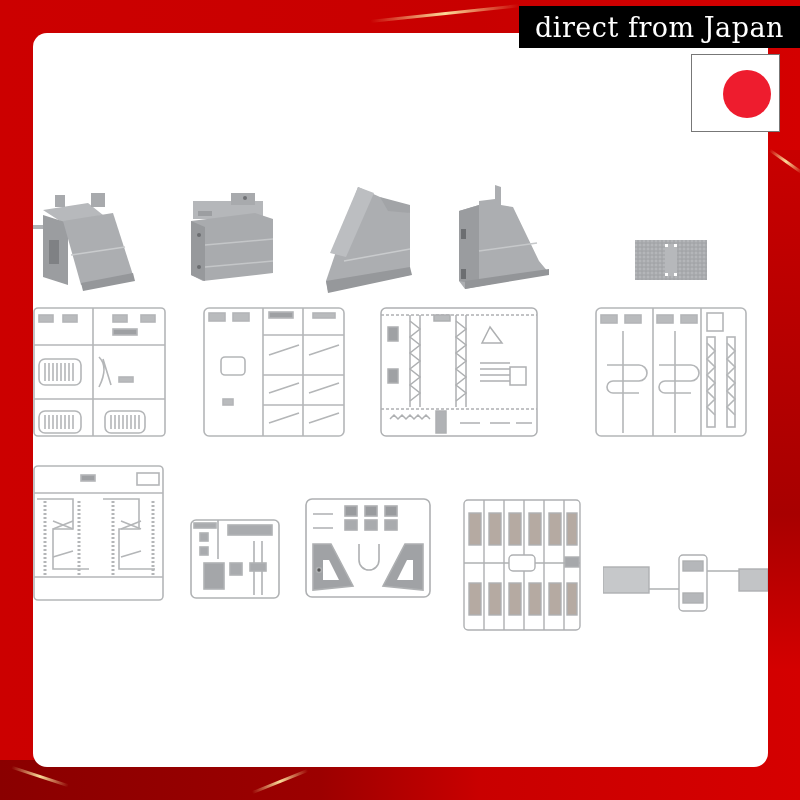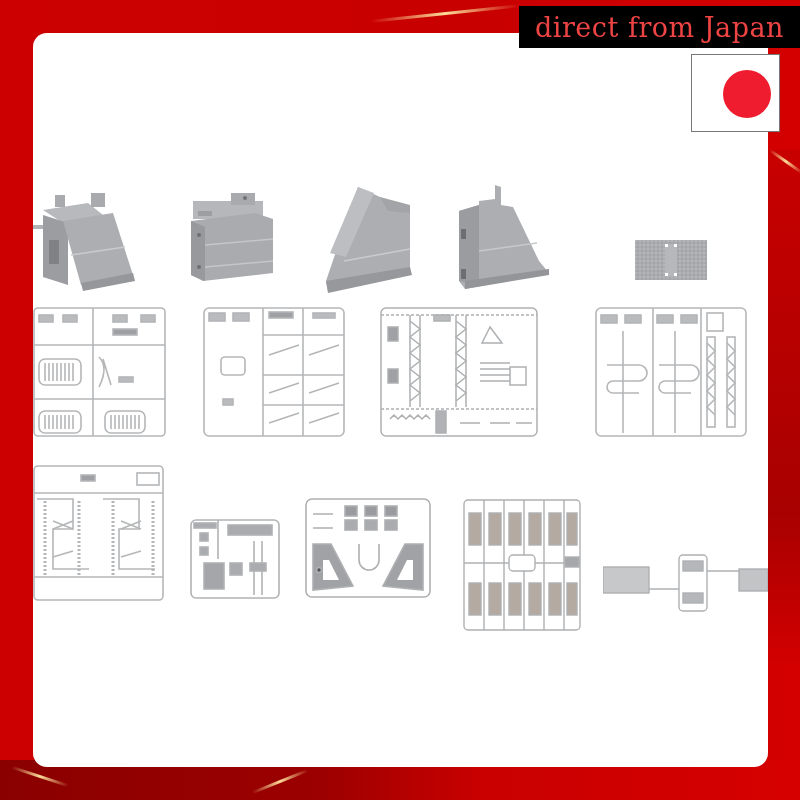--- a/index.html
+++ b/index.html
@@ -12,21 +12,21 @@
       background: linear-gradient(90deg, #8a0000 0%, #9c0000 40%, #c90000 60%, #d60000 100%); }
     .frame-right-shade { position: absolute; right: 0; top: 150px; width: 32px; height: 520px;
       background: linear-gradient(180deg, #c80000 0%, #a80000 70%, #d40000 100%); }
     .glint { position: absolute; height: 3px; border-radius: 3px;
       background: linear-gradient(90deg, rgba(255,200,120,0) 0%, rgba(255,230,160,0.95) 50%, rgba(255,200,120,0) 100%); }
 
     .panel { position: absolute; left: 33px; top: 33px; width: 735px; height: 734px;
       background: #ffffff; border-radius: 14px; overflow: hidden; }
 
     .banner { position: absolute; left: 519px; top: 6px; width: 281px; height: 42px;
-      background: #000; color: #ef4444; display: flex; align-items: center; justify-content: center;
+      background: #000; color: #ffffff; display: flex; align-items: center; justify-content: center;
       font-family: "DejaVu Serif", "Liberation Serif", serif; font-size: 27px; letter-spacing: 0.5px; }
 
     .flag { position: absolute; left: 691px; top: 54px; width: 89px; height: 78px;
       background: #fff; border: 1px solid #777; }
     .flag .disc { position: absolute; left: 31px; top: 15px; width: 48px; height: 48px; border-radius: 50%;
       background: var(--disc, #ee1c2e); }
 
     .item { position: absolute; }
     .item svg { display: block; width: 100%; height: 100%; }
 

